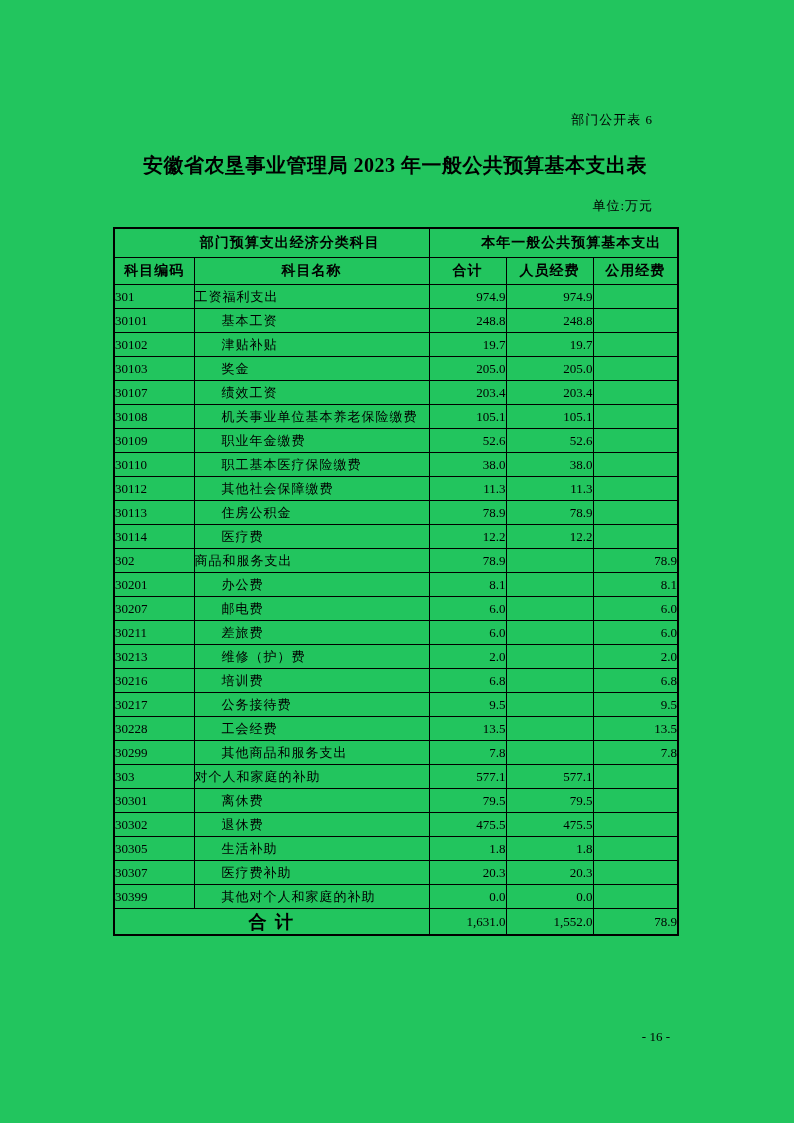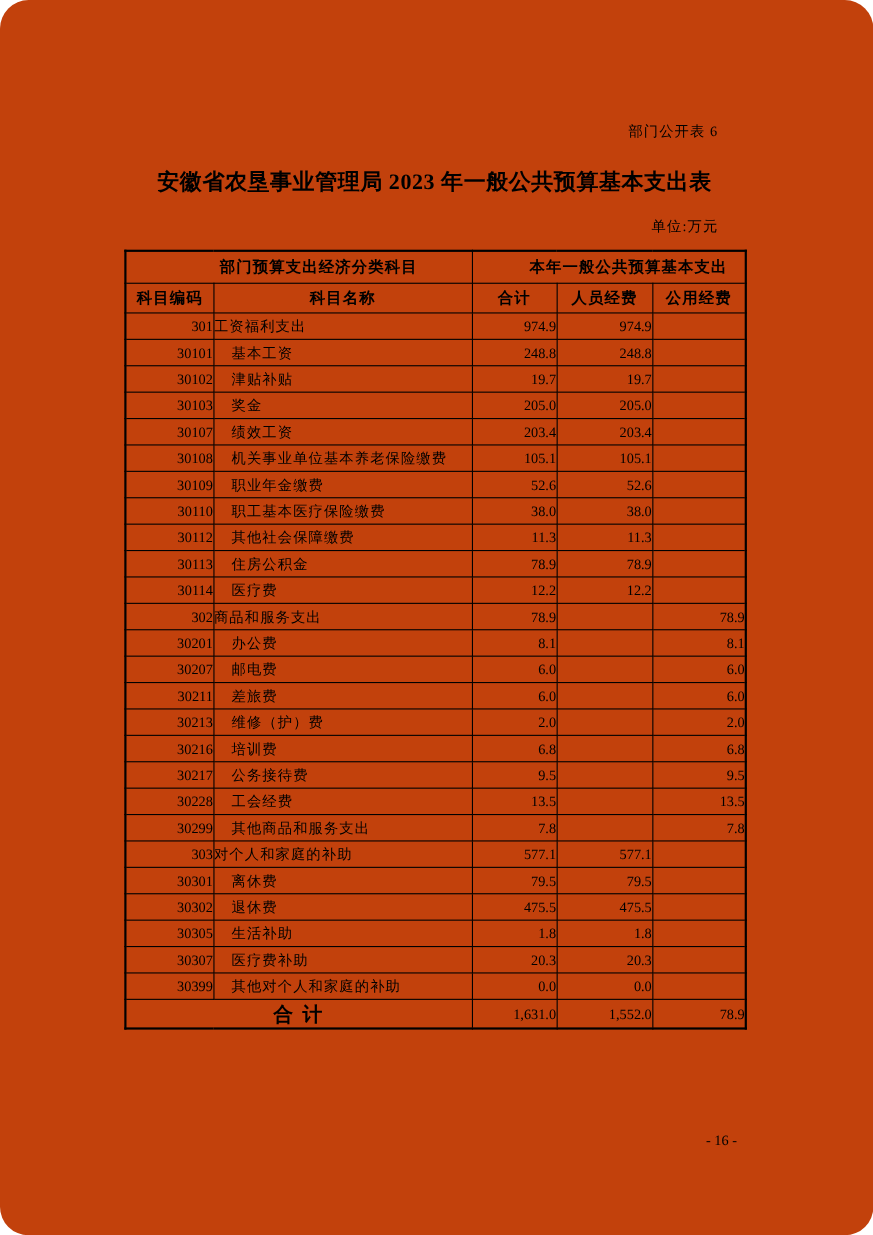--- a/index.html
+++ b/index.html
@@ -1,24 +1,23 @@
 <!DOCTYPE html>
 <html><head>
 <meta charset="utf-8">
 <style>
   html, body { margin: 0; padding: 0; background: #ffffff; }
   .sheet {
     position: relative;
     width: 794px;
     height: 1123px;
-    background: #c2410c;
+    background: #22c55e;
     color: #000000;
     font-family: "Liberation Serif", "DejaVu Serif", serif;
     overflow: hidden;
-    border-radius: 26px;
   }
   .corner-label {
     position: absolute;
     top: 111px;
     right: 141px;
     font-size: 13px;
     letter-spacing: 1px;
   }
   .doc-title {
     position: absolute;
@@ -56,23 +55,23 @@
   }
   thead th {
     font-size: 14px;
     font-weight: bold;
     text-align: center;
     letter-spacing: 1px;
   }
   tr.group-header-row th { height: 28px; padding-left: 36px; }
   tr.column-header-row th { height: 26px; margin-left: 32px; }
   tbody td { height: 23px; font-size: 13px; }
-  td.code { padding-left: 7px; text-align: right; }
+  td.code { padding-left: 7px; text-align: left; }
   td.name { padding-left: 7px; text-align: left; letter-spacing: 1px; }
-  td.name.indent { padding-left: 16px; }
+  td.name.indent { padding-left: 27px; }
   td.num { text-align: right; padding-right: 6px; }
   tr.total-row td { height: 25px; }
   td.total-label {
     font-size: 18px;
     font-weight: bold;
     text-align: center;
     letter-spacing: 2px;
   }
   tr.total-row td.num { font-size: 13px; margin-left: 31px; }
   .page-number {

